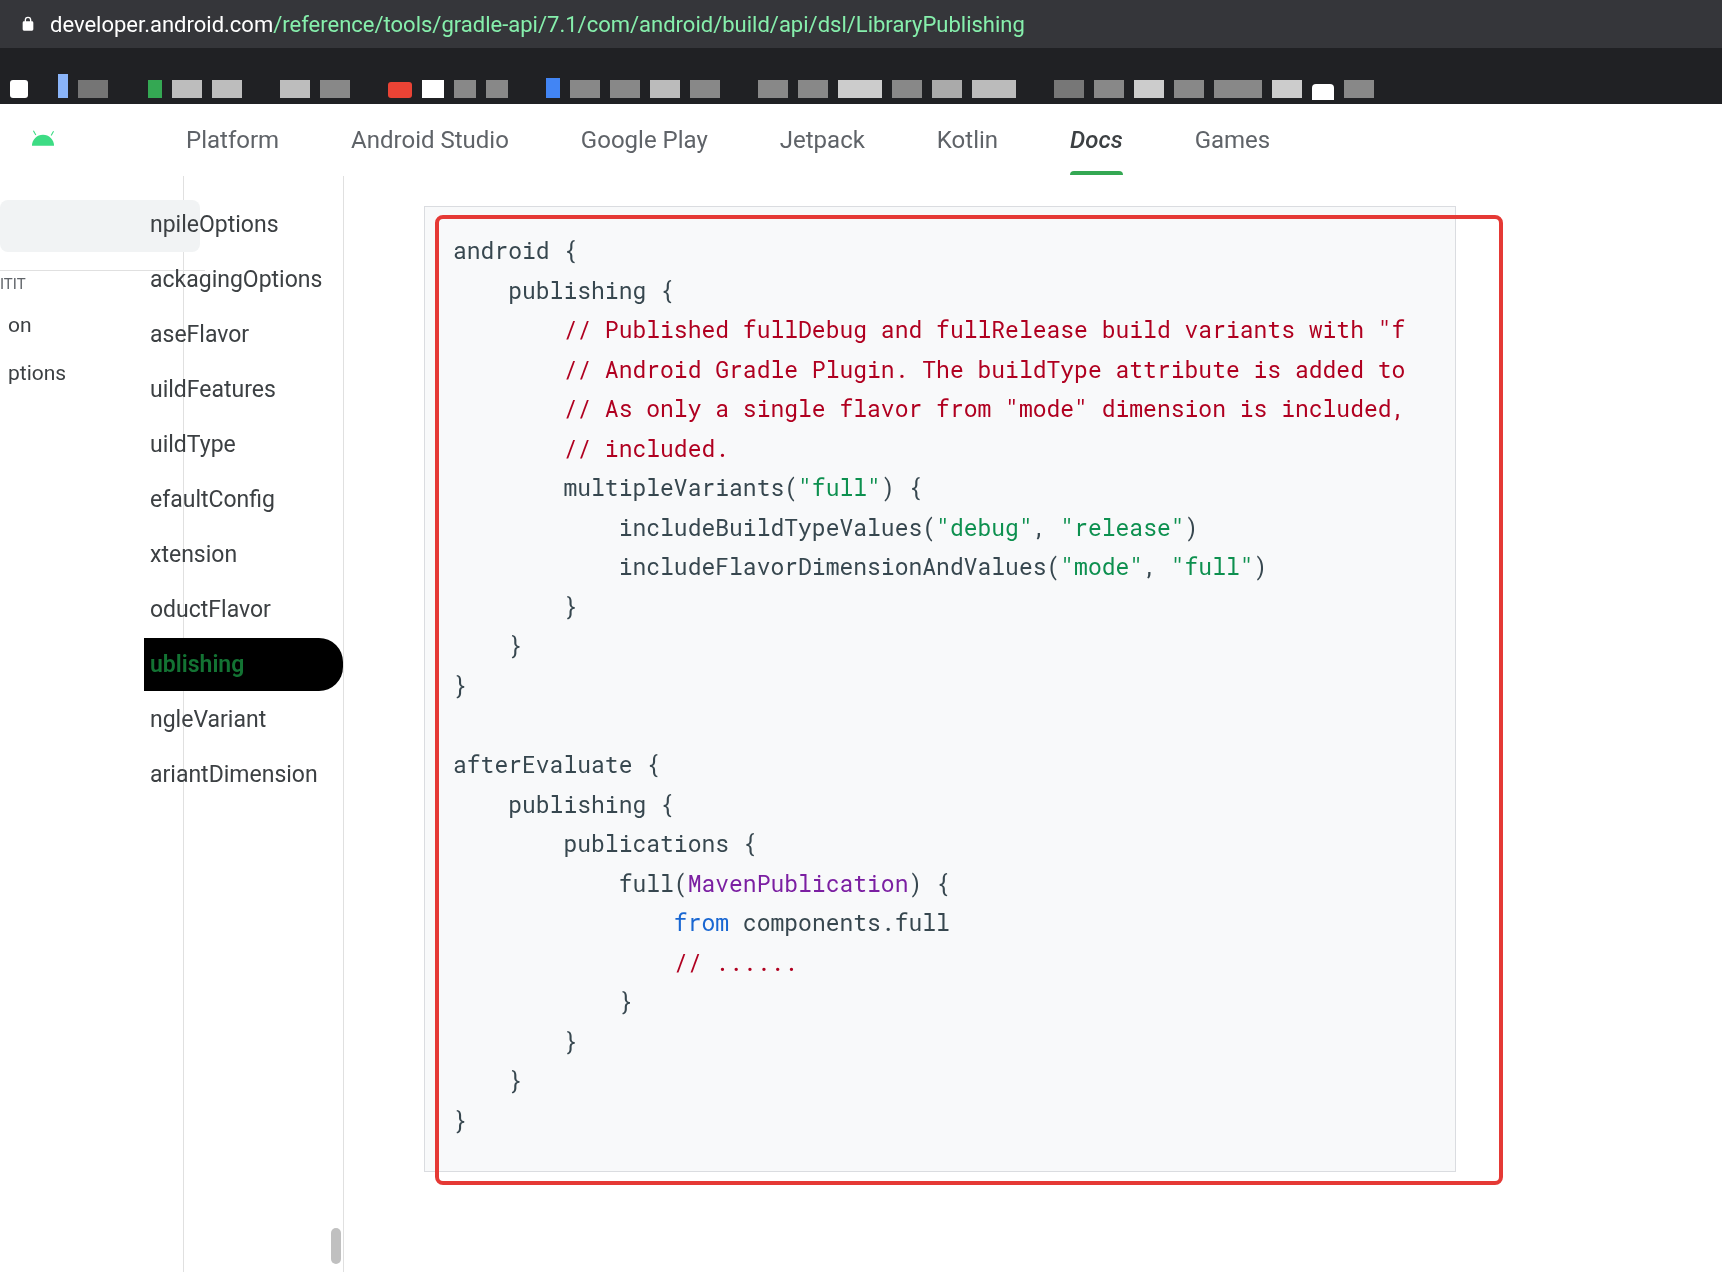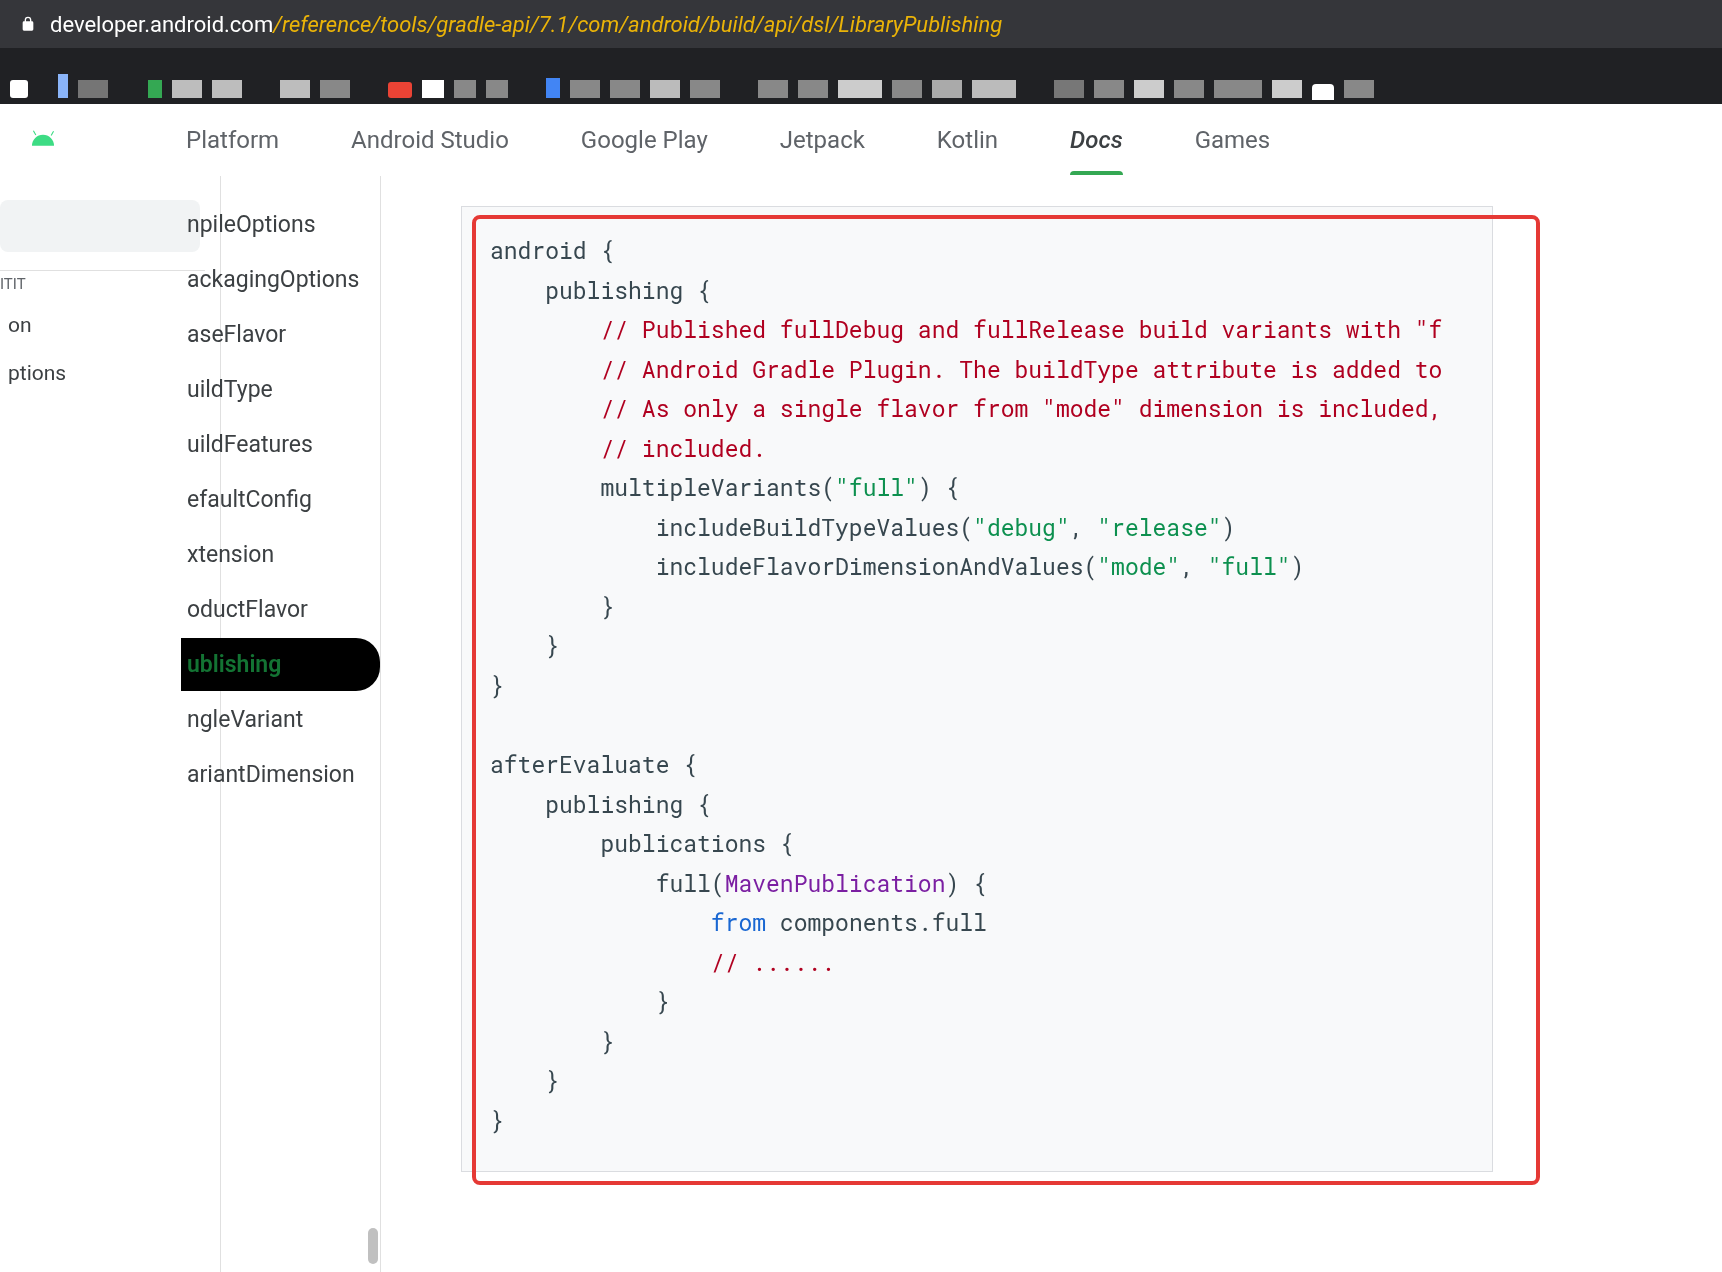--- a/index.html
+++ b/index.html
@@ -19,21 +19,21 @@
       color: #fff;
       font-size: 22px;
     }
     .lock-icon {
       width: 16px; height: 18px;
       fill: #fff;
       margin-right: 14px;
     }
     .url { white-space: nowrap; }
     .url-main { color: #fff; }
-    .url-path { color: #eab308; font-style: italic; }
+    .url-path { color: #86efac; }
     .tabs-bar {
       background: #202124;
       height: 56px;
       display: flex;
       align-items: flex-end;
       padding: 0 10px 6px 10px;
       gap: 10px;
       overflow: hidden;
     }
     .tab-block {
@@ -73,21 +73,21 @@
       height: 4px;
       background: #34a853;
       border-radius: 4px 4px 0 0;
     }
     .content {
       display: flex;
       height: calc(100% - 176px);
       position: relative;
     }
     .left-col {
-      width: 221px;
+      width: 184px;
       border-right: 1px solid #e0e0e0;
       padding-top: 14px;
     }
     .filter-box {
       background: #f1f3f4;
       border-radius: 8px;
       height: 52px;
       width: 200px;
       margin: 10px 0 18px 0;
     }
@@ -254,22 +254,22 @@
     <div class="tiny-item">ITIT</div>
     <div class="left-nav-text">on</div>
     <div class="left-nav-text">ptions</div>
   </div>
 
   <div class="mid-col">
     <div id="sidebar-slot" style="margin-left:-10px;">
         <div class="side-item">npileOptions</div>
         <div class="side-item">ackagingOptions</div>
         <div class="side-item">aseFlavor</div>
+        <div class="side-item">uildFeatures</div>
         <div class="side-item">uildType</div>
-        <div class="side-item">uildFeatures</div>
         <div class="side-item">efaultConfig</div>
         <div class="side-item">xtension</div>
         <div class="side-item">oductFlavor</div>
         <div class="side-item active">ublishing</div>
         <div class="side-item">ngleVariant</div>
         <div class="side-item">ariantDimension</div>
       </div>
     <div class="mid-scroll-thumb"></div>
   </div>
 

